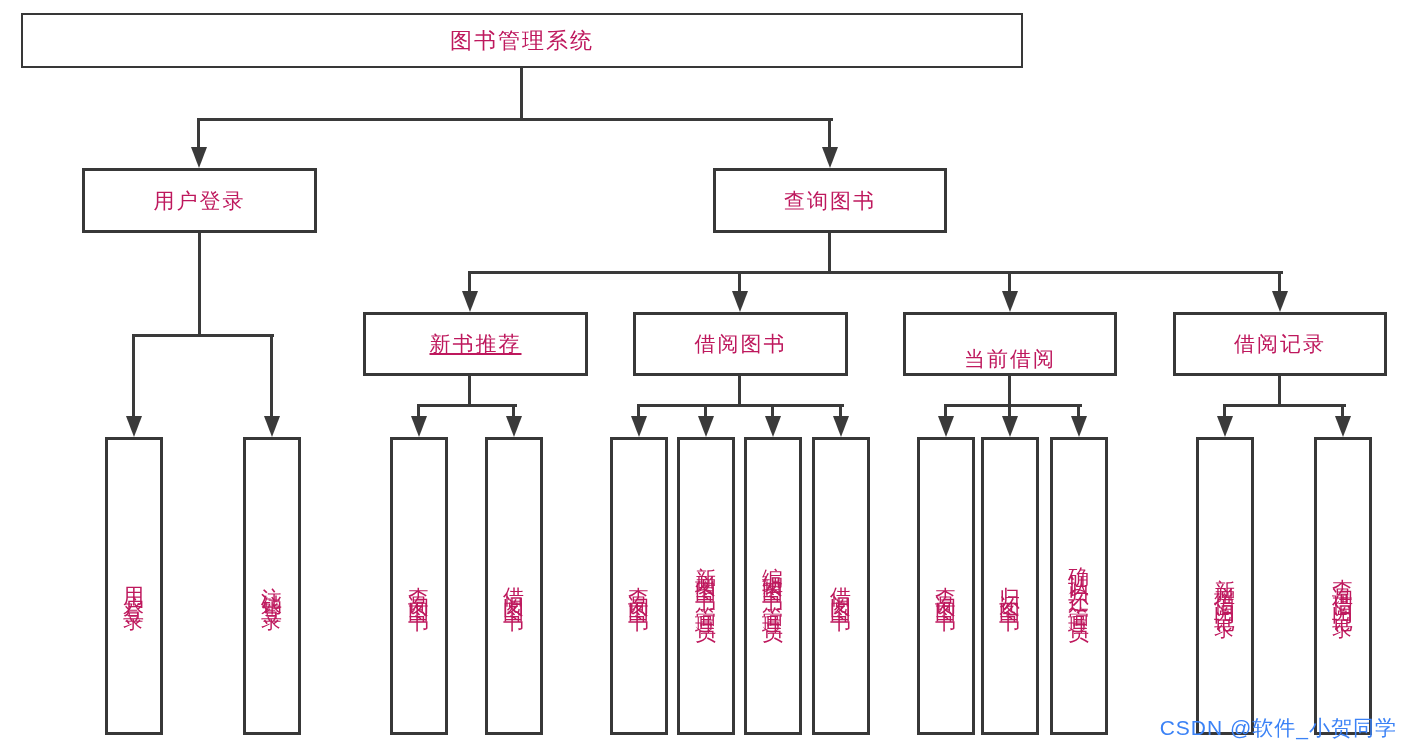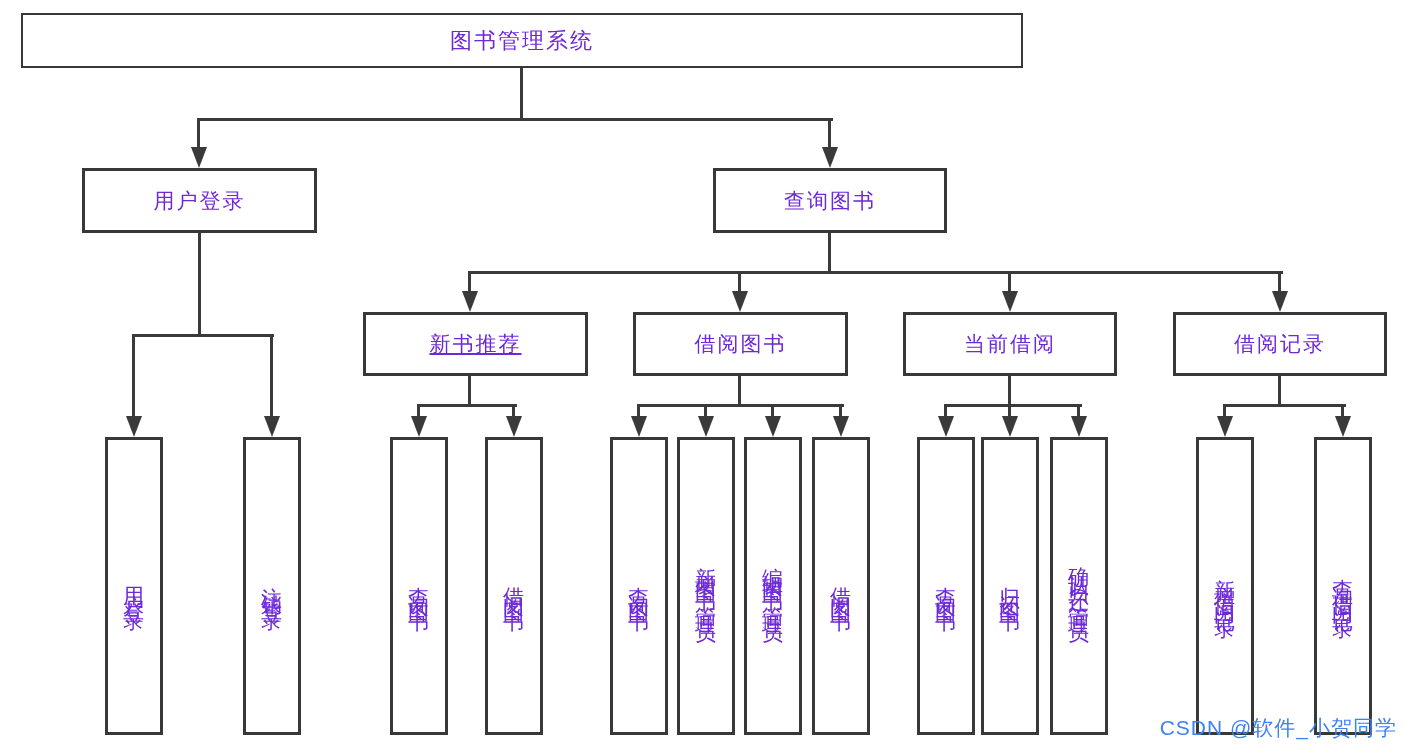--- a/index.html
+++ b/index.html
@@ -4,35 +4,35 @@
 <style>
   html,body{margin:0;padding:0;}
   body{
     width:1405px;height:747px;position:relative;background:#ffffff;
     font-family:"Liberation Sans","DejaVu Sans",sans-serif;overflow:hidden;
   }
   
   .box{
     position:absolute;background:#ffffff;border:3px solid #383838;
     box-sizing:border-box;display:flex;align-items:center;justify-content:center;
-    color:#6d28d9;
+    color:#be185d;
   }
   .hlabel{font-size:21px;letter-spacing:2px;white-space:nowrap;}
   .vlabel{
     writing-mode:vertical-rl;font-size:21px;letter-spacing:8px;line-height:1;
     white-space:nowrap;
   }
   .root{left:21px;top:13px;width:1002px;height:55px;border-width:2px;}
   .root .hlabel{font-size:22px;}
   .n-user-login{left:82px;top:168px;width:235px;height:65px;}
   .n-book-mgmt{left:713px;top:168px;width:234px;height:65px;}
   .lvl3{top:312px;height:64px;}
   .n-newbook{left:363px;width:225px;text-decoration:underline;}
   .n-borrow{left:633px;width:215px;}
-  .n-current{left:903px;width:214px;}
+  .n-current{left:903px;width:214px;align-items:flex-end;}
   .n-records{left:1173px;width:214px;}
   .leaf{top:437px;width:58px;height:298px;}
   .a1{left:105px;} .a2{left:243px;}
   .b1{left:390px;} .b2{left:485px;}
   .c1{left:610px;} .c2{left:677px;} .c3{left:744px;} .c4{left:812px;}
   .d1{left:917px;} .d2{left:981px;} .d3{left:1050px;}
   .e1{left:1196px;} .e2{left:1314px;}
   
   .line{position:absolute;background:#3a3a3a;}
   .arw{

